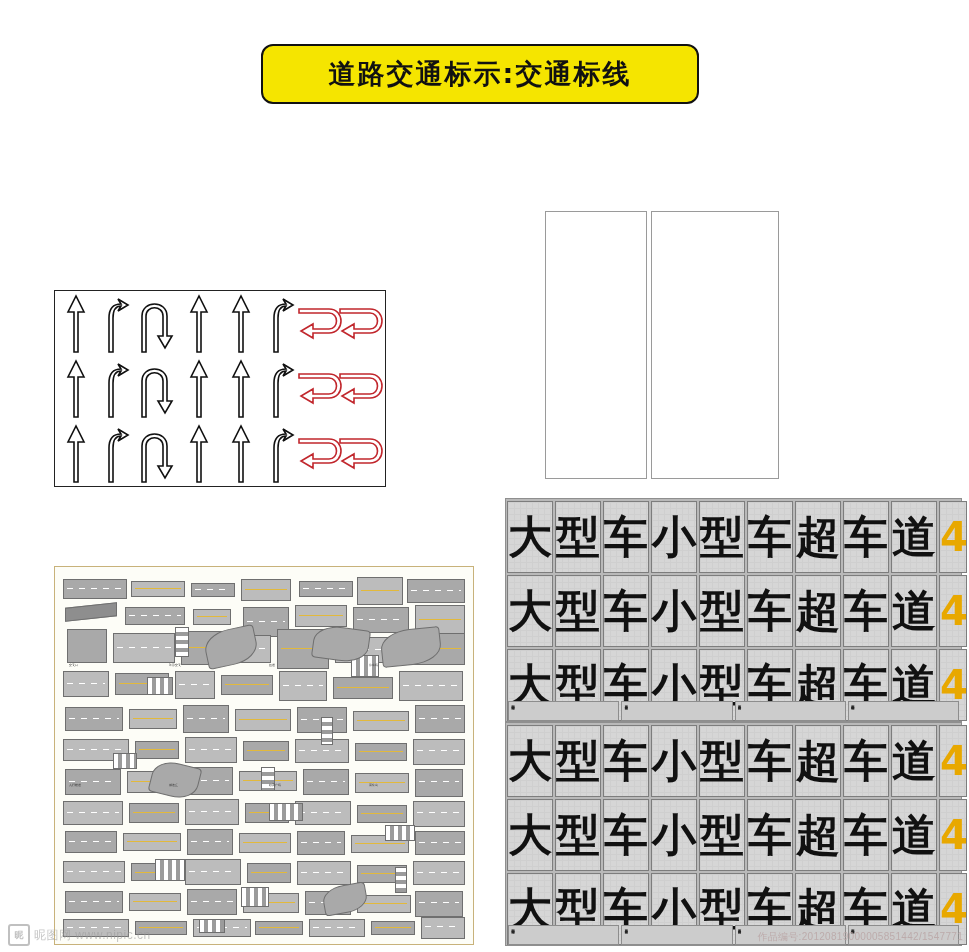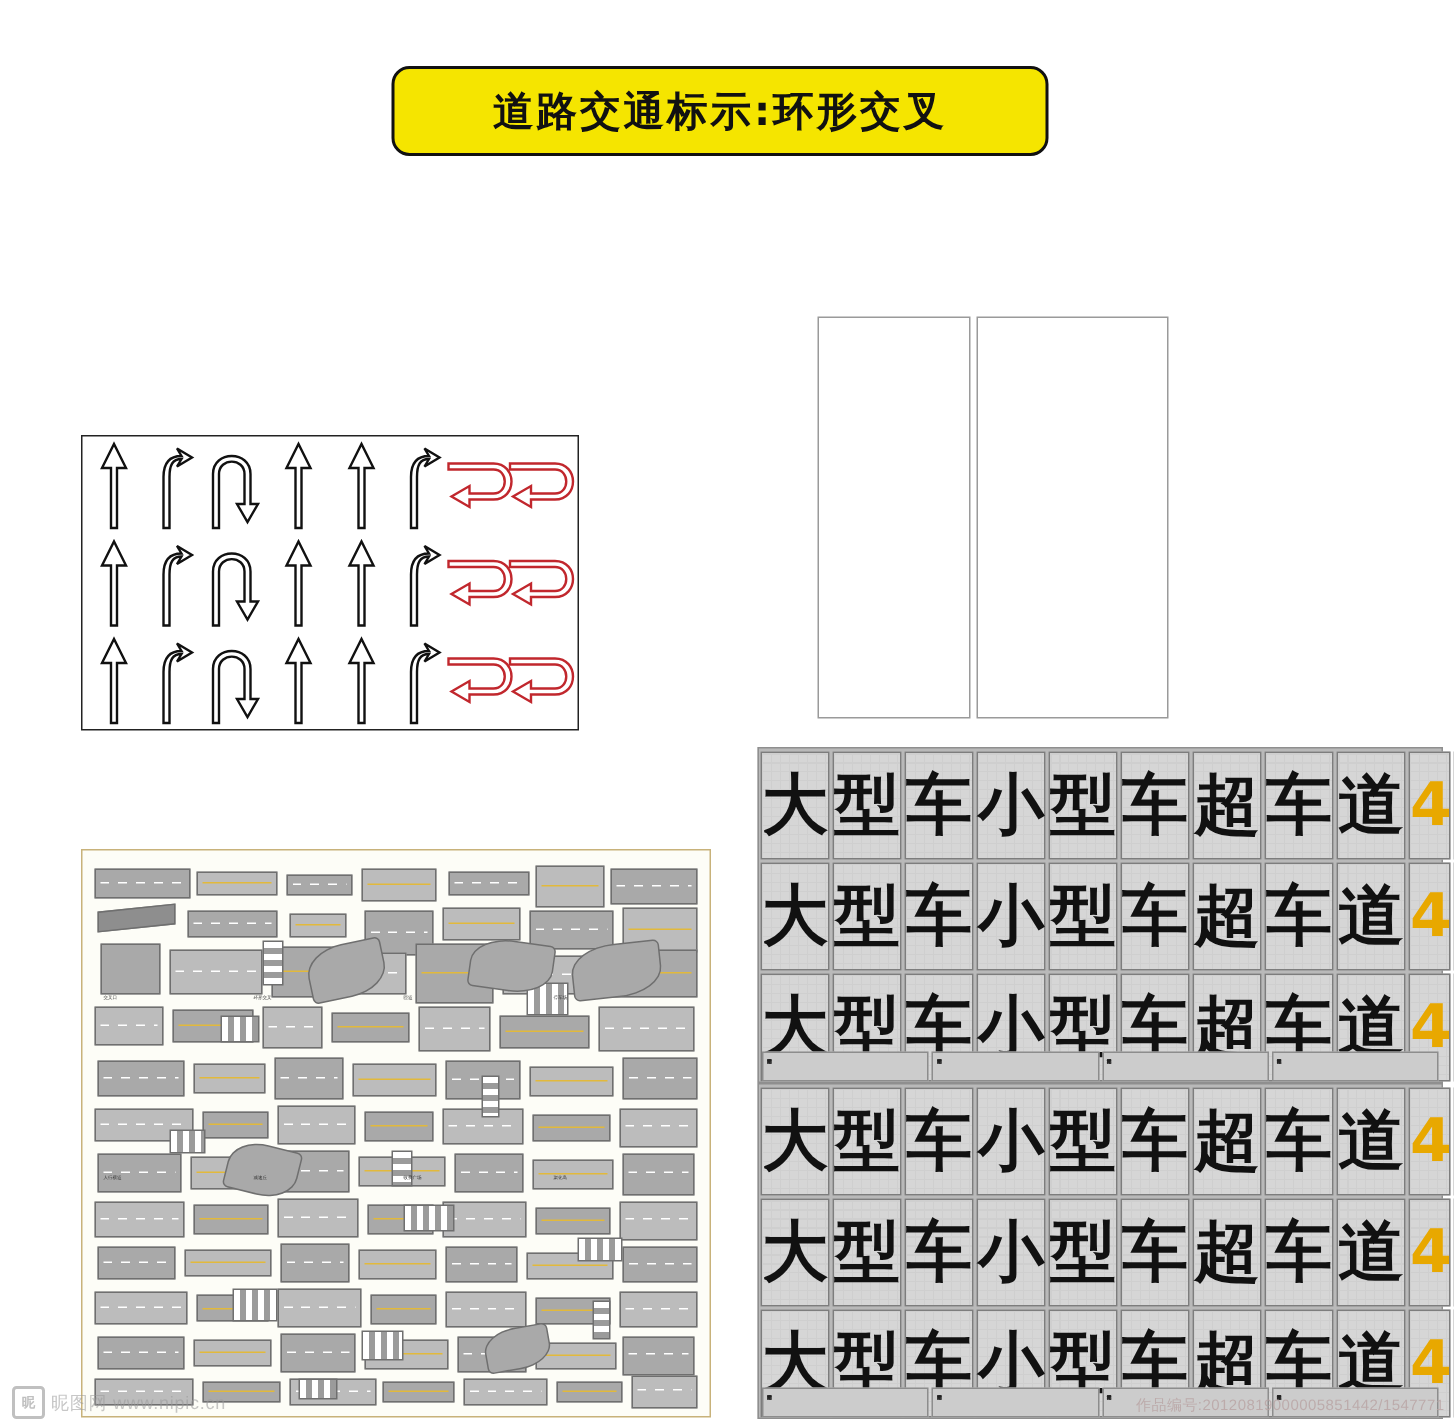--- a/index.html
+++ b/index.html
@@ -128,21 +128,21 @@
   .wm-left .t{font-size:12px;color:#9a9a9a;letter-spacing:.5px;}
   .wm-right{
     position:absolute;right:6px;bottom:8px;font-size:10px;color:#b9a4a4;
     opacity:.8;letter-spacing:.3px;
   }
 </style>
 </head>
 <body>
 
 <div class="title-banner">
-  <span class="txt">道路交通标示:环形交叉</span>
+  <span class="txt">道路交通标示:交通标线</span>
 </div>
 
 <div class="arrow-panel">
   <div class="arrow-grid" id="arrow-grid">
       <div class="arrow-cell">
         <svg width="22" height="64" viewBox="0 0 22 64">
           <g fill="none" stroke="#111" stroke-width="1.6" stroke-linejoin="miter">
             <path d="M9,60 L9,20 L3,20 L11,4 L19,20 L13,20 L13,60 Z" fill="#fff" stroke="#111"></path>
           </g>
         </svg>

